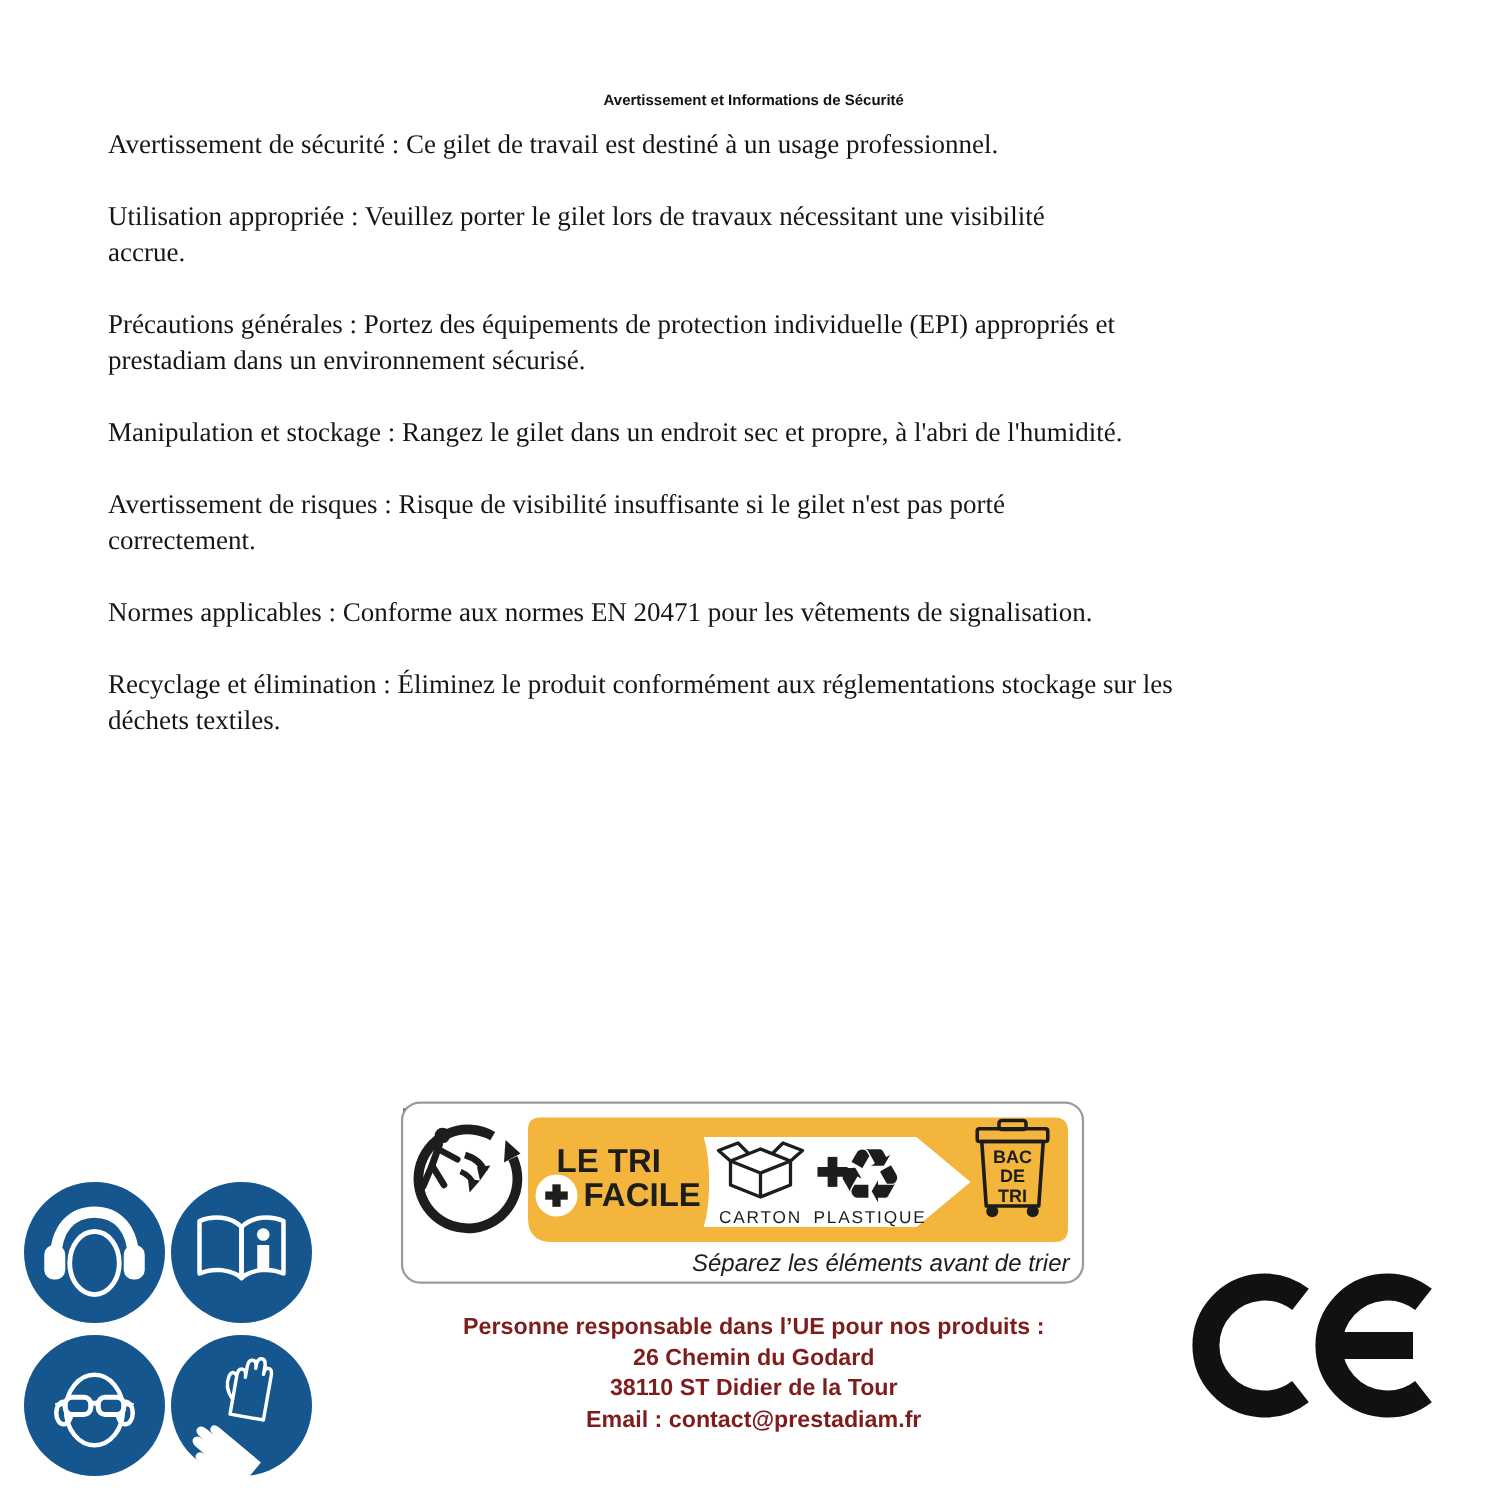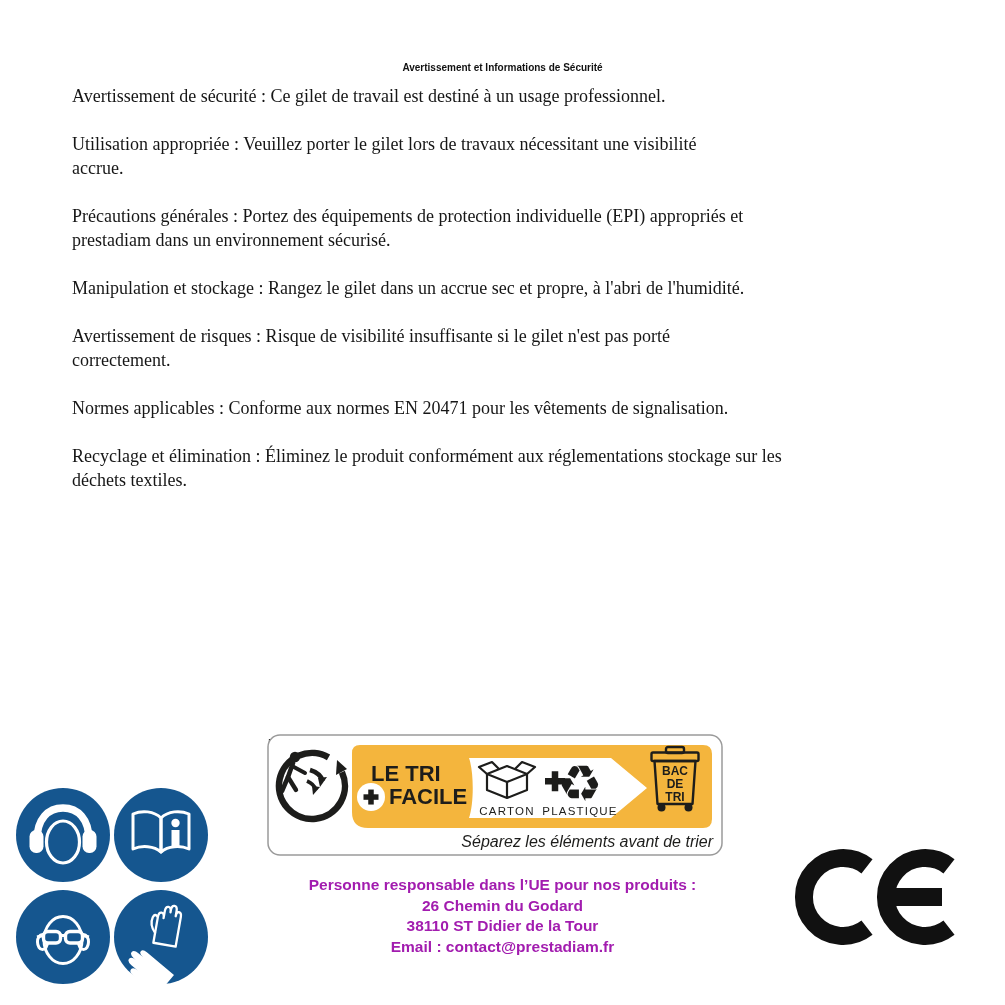--- a/index.html
+++ b/index.html
@@ -8,21 +8,21 @@
   .title{position:absolute;left:0;right:0;top:29px;text-align:center;
          font-size:10px;font-weight:bold;color:#111;margin-top:33px;}
   .bodytext{position:absolute;left:72px;top:84px;width:930px;font-size:18px;line-height:24px;color:#161616;}
   .bodytext p{margin:0 0 24px 0;white-space:pre-line;font-family:Liberation Serif, serif;}
   .pictos{position:absolute;left:16px;top:788px;display:grid;
           grid-template-columns:94px 94px;gap:8px 4px;}
   .picto{width:94px;height:94px;display:block;}
   .fr{position:absolute;left:268px;top:712px;font-size:13px;font-weight:bold;color:#1d1d1b;margin-top:24px;}
   .trilabel{position:absolute;left:267px;top:734px;}
   .resp{position:absolute;left:0;right:0;top:875px;text-align:center;
-        font-size:15.5px;font-weight:bold;line-height:20.6px;color:#a21caf;}
+        font-size:15.5px;font-weight:bold;line-height:20.6px;color:#7f1d1d;}
   .ce{position:absolute;left:790px;top:842px;}
   svg text{font-family:"Liberation Sans",sans-serif;}
   .lbl-big{font-size:22px;font-weight:bold;fill:#1d1d1b;}
   .lbl-mat{font-size:11.5px;letter-spacing:1.2px;fill:#1d1d1b;}
   .lbl-bin{font-size:12px;font-weight:bold;fill:#1d1d1b;}
   .lbl-tag{font-size:16px;font-style:italic;fill:#1d1d1b;}
   .lbl-recy{font-size:50px;fill:#1d1d1b;}
 </style>
 </head>
 <body>
@@ -30,21 +30,21 @@
 <div class="page">
 
   <div class="title">Avertissement et Informations de Sécurité</div>
 
   <div class="bodytext">
     <p>Avertissement de sécurité : Ce gilet de travail est destiné à un usage professionnel.</p>
     <p>Utilisation appropriée : Veuillez porter le gilet lors de travaux nécessitant une visibilité
 accrue.</p>
     <p>Précautions générales : Portez des équipements de protection individuelle (EPI) appropriés et
 prestadiam dans un environnement sécurisé.</p>
-    <p>Manipulation et stockage : Rangez le gilet dans un accrue sec et propre, à l'abri de l'humidité.</p>
+    <p>Manipulation et stockage : Rangez le gilet dans un endroit sec et propre, à l'abri de l'humidité.</p>
     <p>Avertissement de risques : Risque de visibilité insuffisante si le gilet n'est pas porté
 correctement.</p>
     <p>Normes applicables : Conforme aux normes EN 20471 pour les vêtements de signalisation.</p>
     <p>Recyclage et élimination : Éliminez le produit conformément aux réglementations stockage sur les
 déchets textiles.</p>
   </div>
 
   <div class="pictos">
     <svg class="picto" viewBox="0 0 94 94">
       <circle cx="47" cy="47" r="47" fill="#15568F"></circle>

